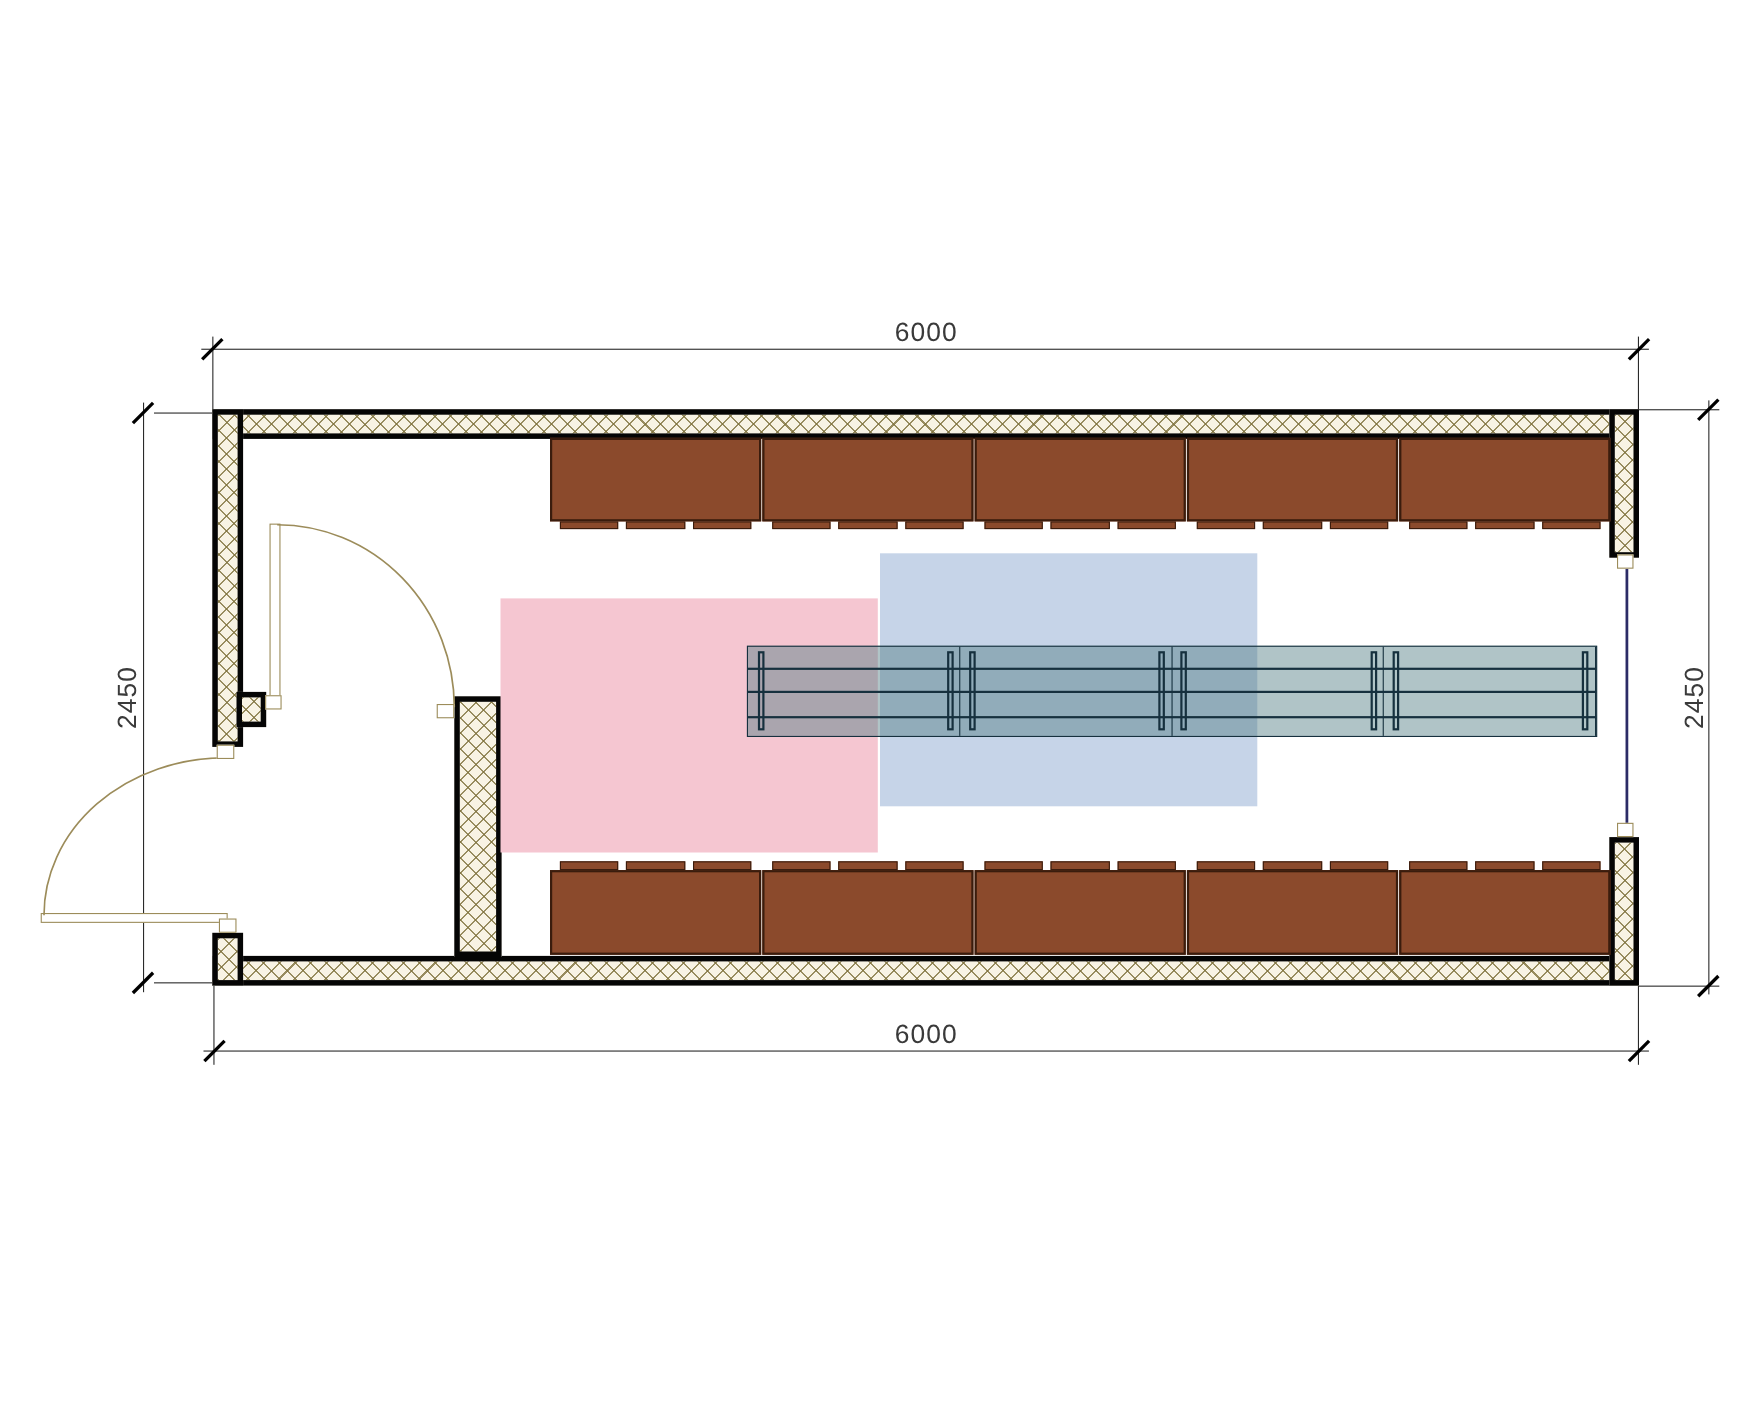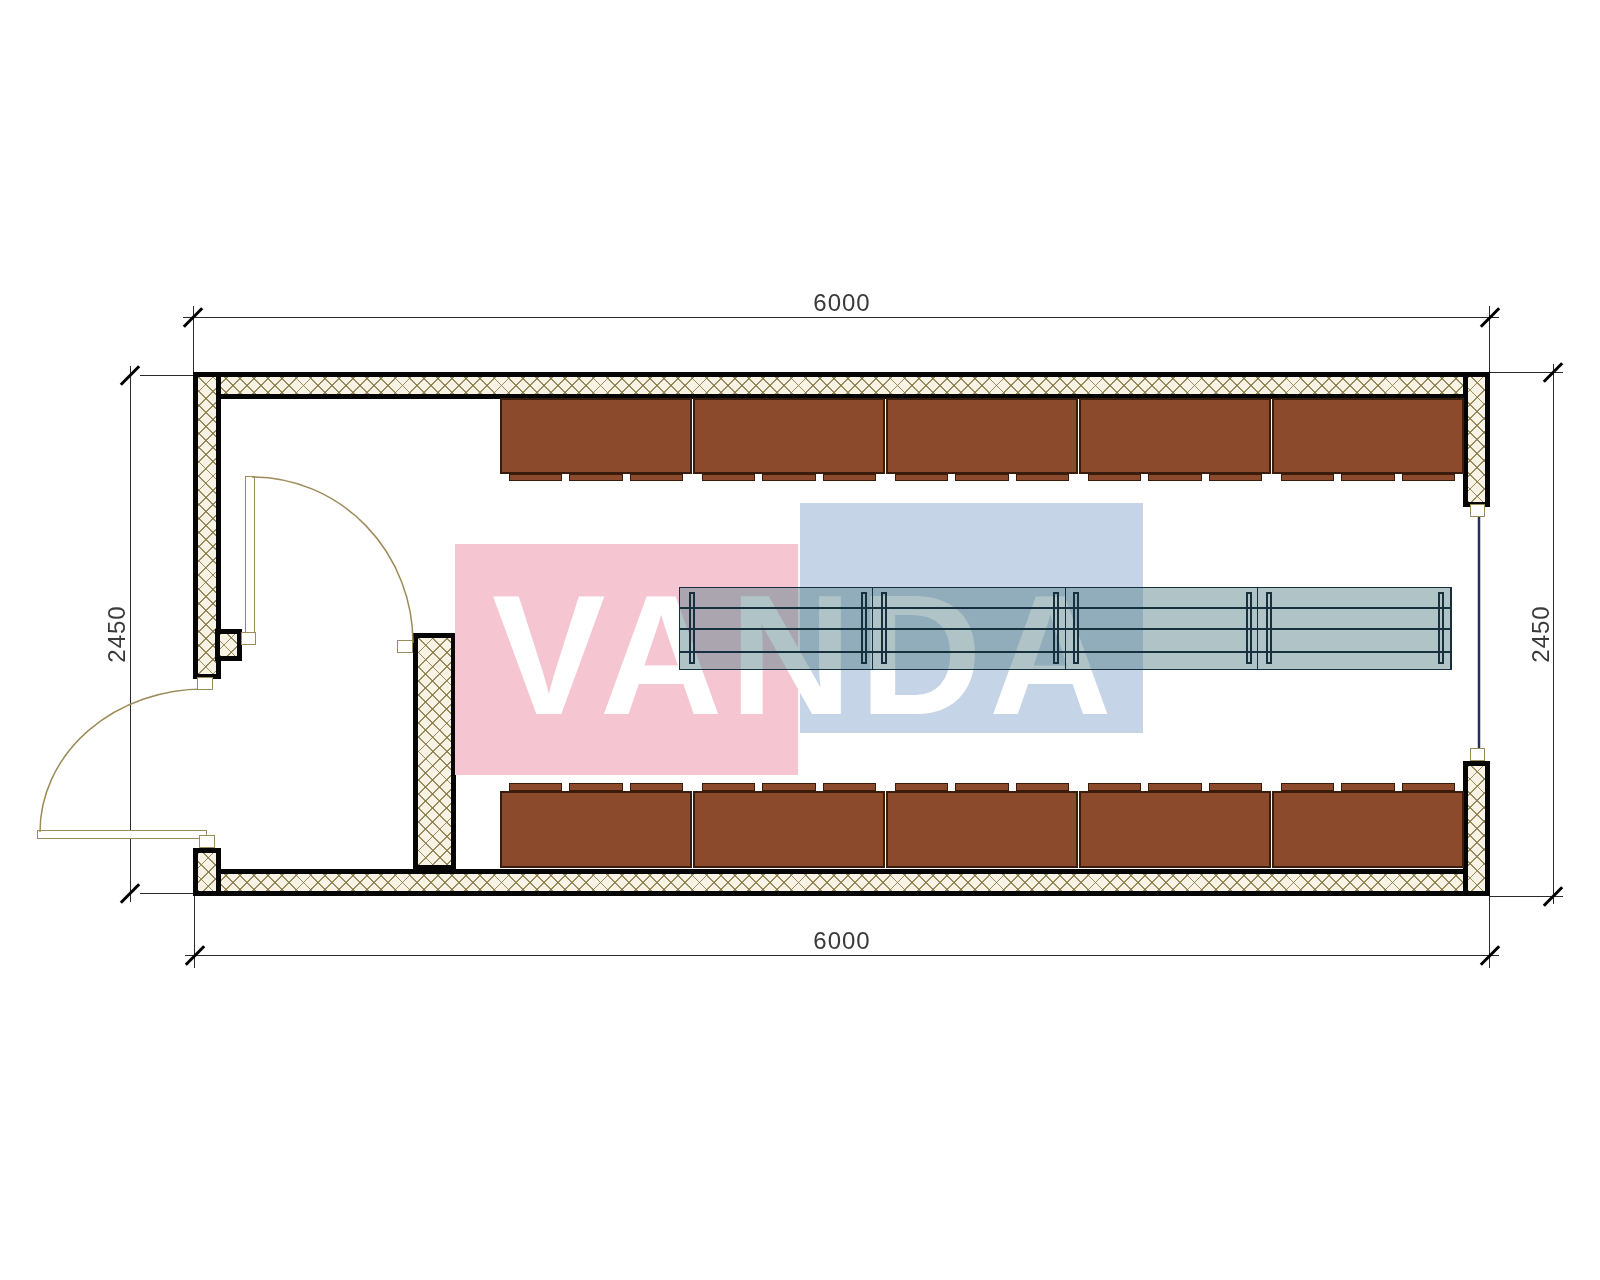--- a/index.html
+++ b/index.html
@@ -186,21 +186,20 @@
           <span></span>
           <span></span>
           <span></span>
         </div>
         <div class="cab-body"></div>
       </div>
     </div>
 
   <div class="wm-square" style="left: 455px; top: 544px; width: 343px; height: 231px; background: rgb(245, 198, 209);"></div>
   <div class="wm-square" style="left: 800px; top: 503px; width: 343px; height: 230px; background: rgb(198, 212, 232);"></div>
-  <div id="wm-text">VANDA</div>
 
   <div id="table">
       <div class="tsec"></div>
       <div class="tsec"></div>
       <div class="tsec"></div>
       <div class="tsec"></div>
       <div class="plank" style="top: 19px;"></div>
       <div class="plank" style="top: 40px;"></div>
       <div class="plank" style="top: 63px;"></div>
       <div class="tleg" style="left: 9px;"></div>

